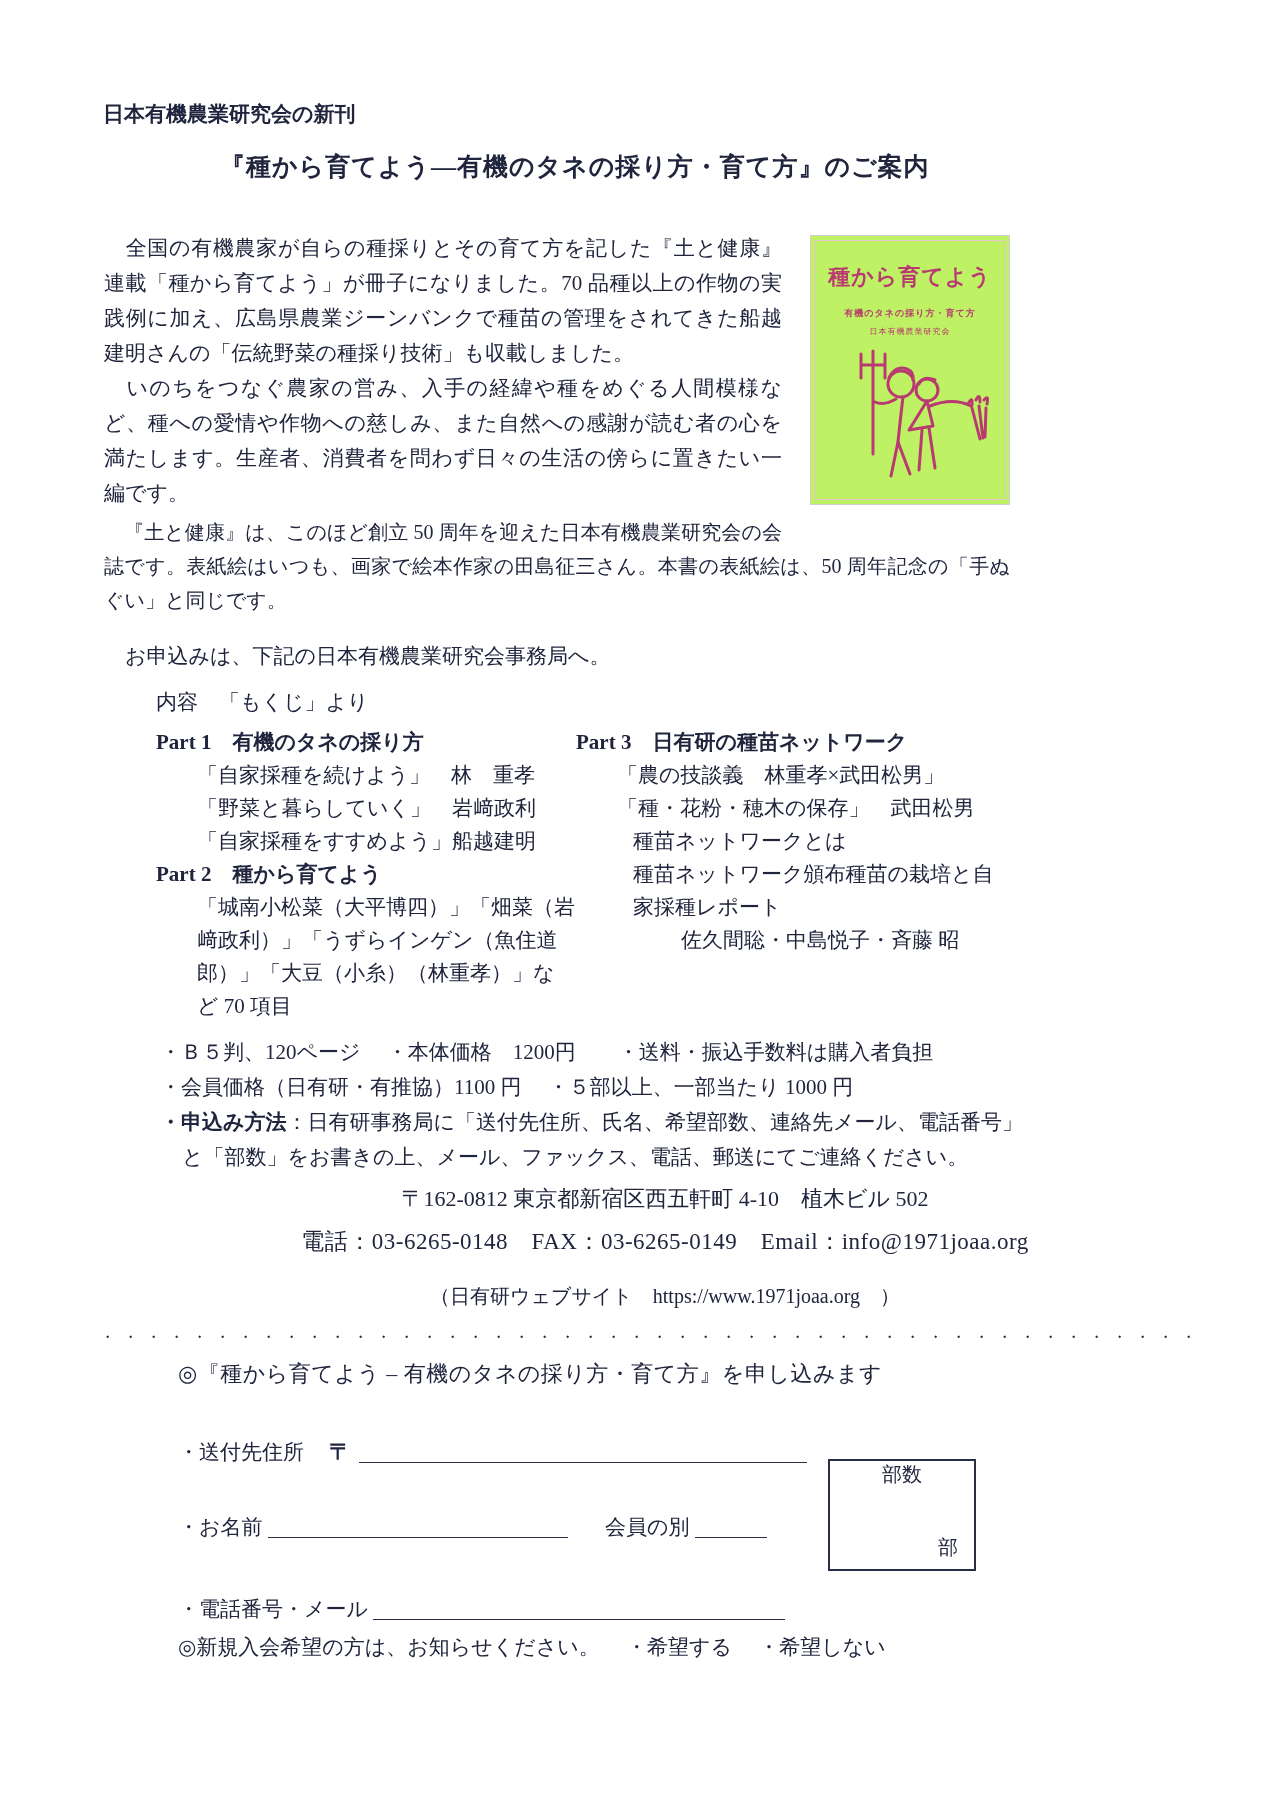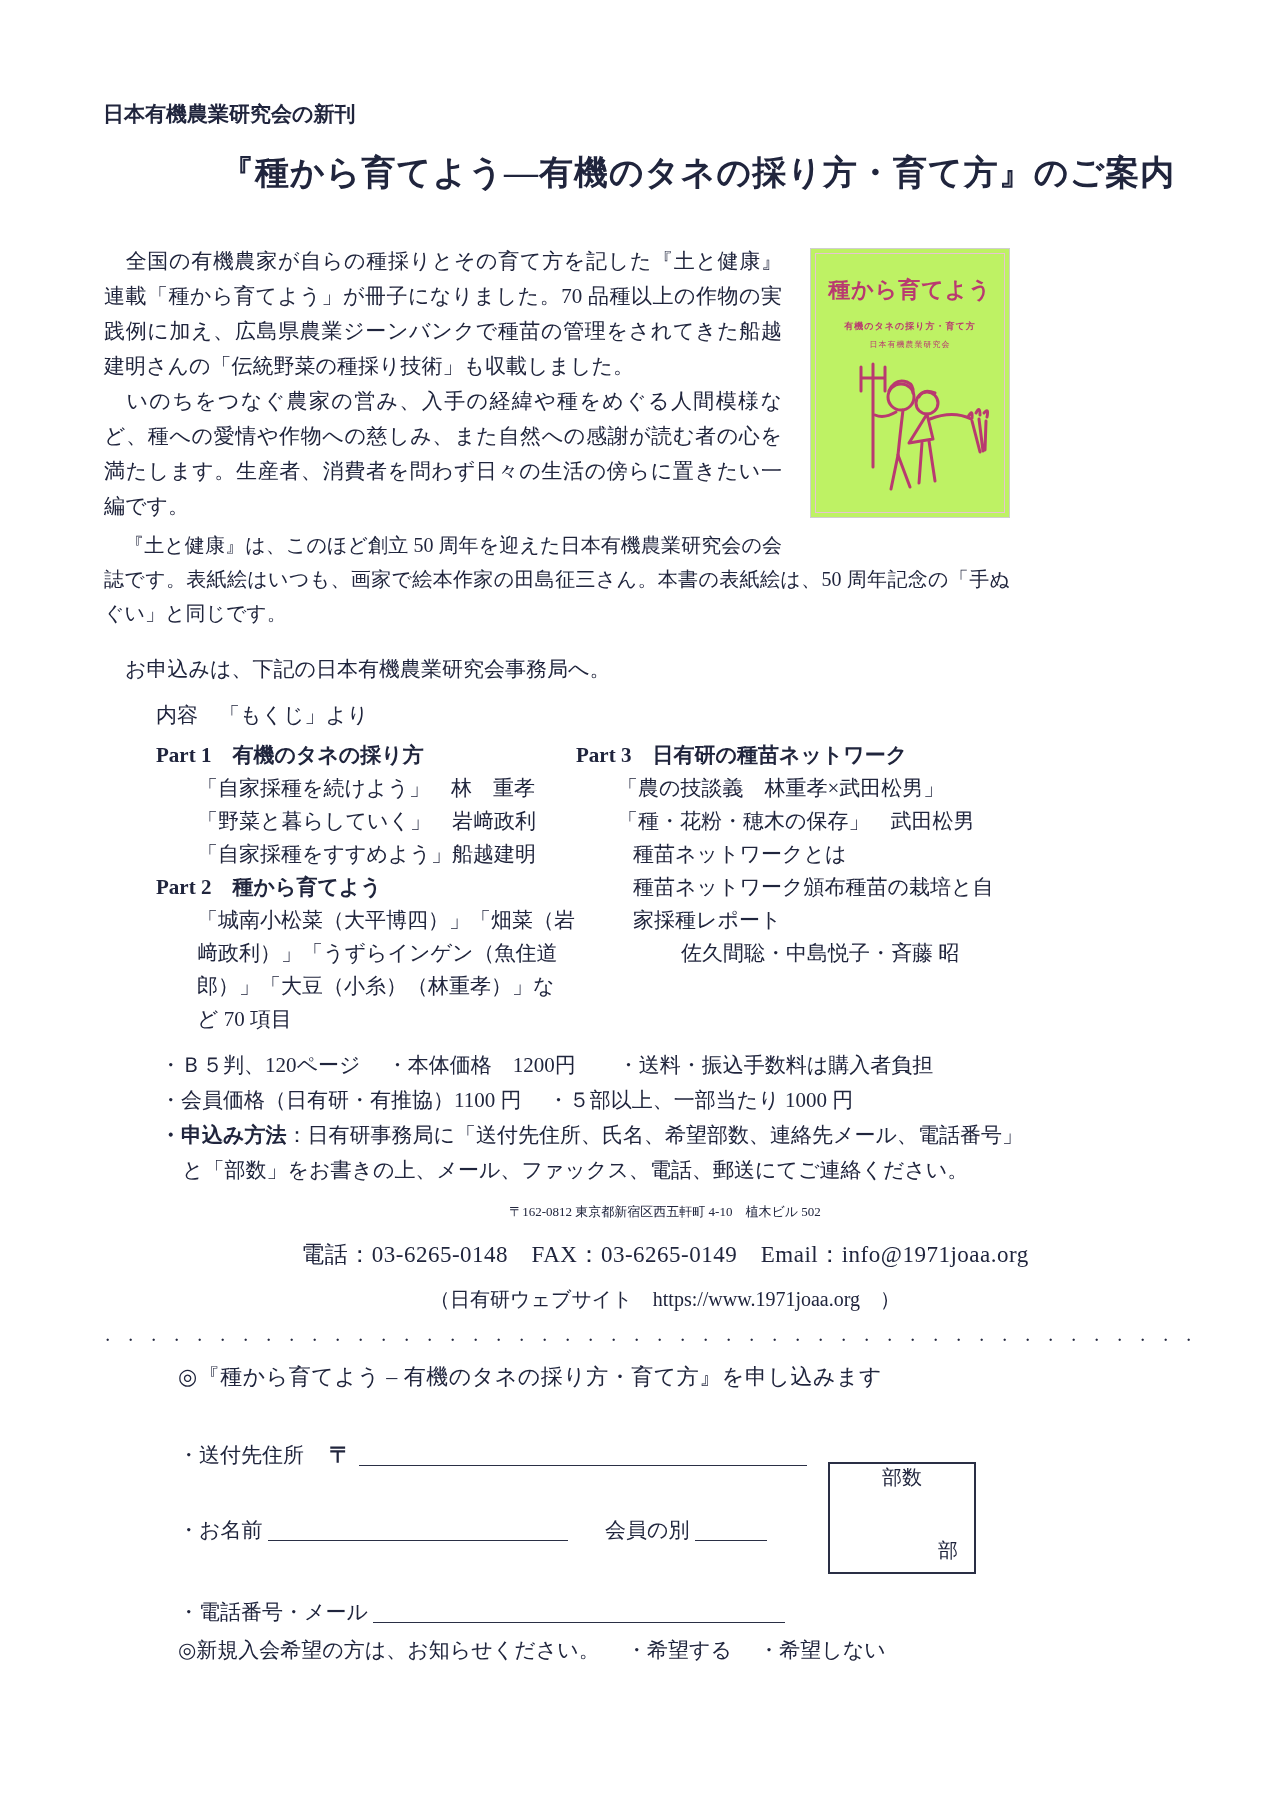--- a/index.html
+++ b/index.html
@@ -17,21 +17,21 @@
 
   
   .imprint {
     padding-top: 100px;
     margin-left: 103px;
     font-size: 21px;
     font-weight: bold;
   }
   .doc-title {
     margin: 22px 1px 0 220px;
-    font-size: 34px;
+    font-size: 25px;
     font-weight: bold;
     letter-spacing: 1px;
   }
 
   
   .intro {
     margin: 48px 0 0 104px;
     width: 906px;
     font-size: 21px;
     line-height: 35px;
@@ -79,23 +79,23 @@
   .col-right .part-items { width: 378px; }
   .col-right .part-items > div:nth-child(3),
   .col-right .part-items > div:nth-child(4) { margin-left: 16px; }
   .col-right .part-items > div:nth-child(5) { margin-left: 64px; }
 
   
   .pricing { margin: 12px 0 0 160px; font-size: 21px; line-height: 35px; width: 1010px; }
   .pricing .bold { font-weight: bold; }
   .pricing .indent { margin-left: 22px; }
   .addr-block { text-align: center; margin-top: 6px; }
-  .addr  { font-size: 13px; }
+  .addr  { font-size: 22px; }
   .phone { font-size: 23px; margin-top: 8px; letter-spacing: 0.5px; }
-  .web   { font-size: 20px; margin-top: 10px; }
+  .web   { font-size: 20px; margin-top: 20px; }
 
   
   .dots {
     margin: 14px 0 0 100px;
     width: 1090px;
     font-size: 15px;
     letter-spacing: 8px;
     white-space: nowrap;
     overflow: hidden;
     color: #20253d;

